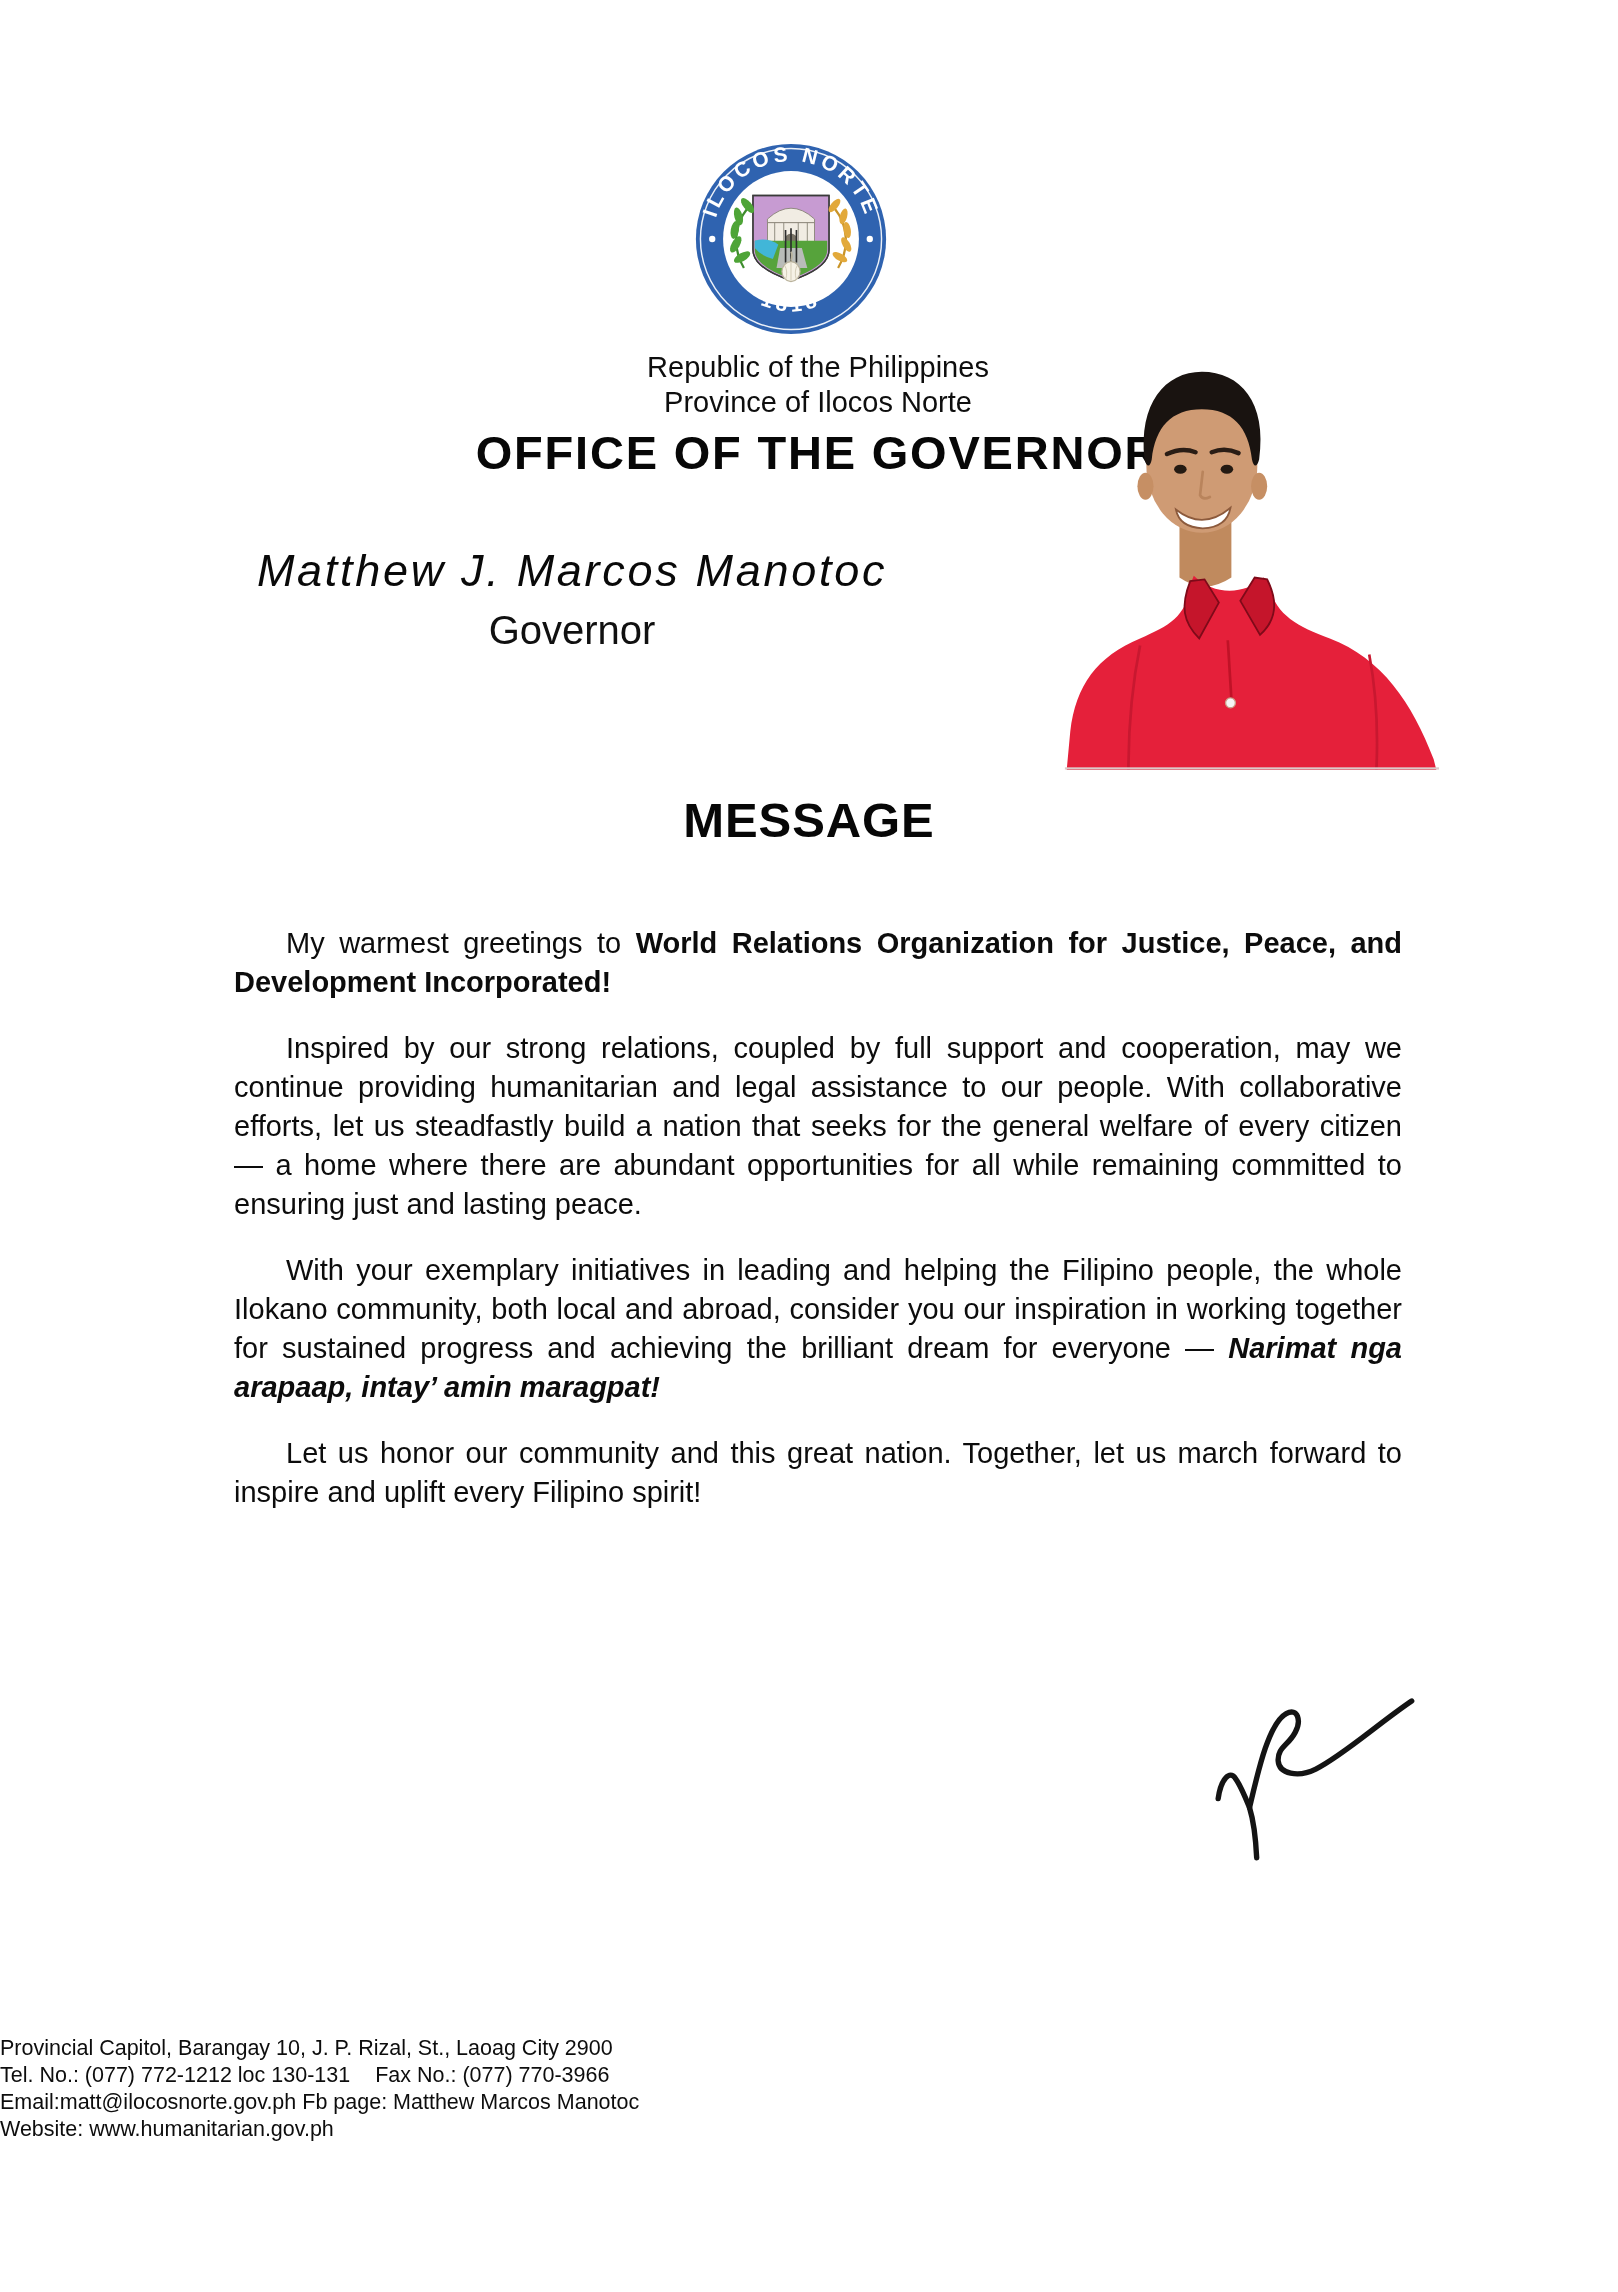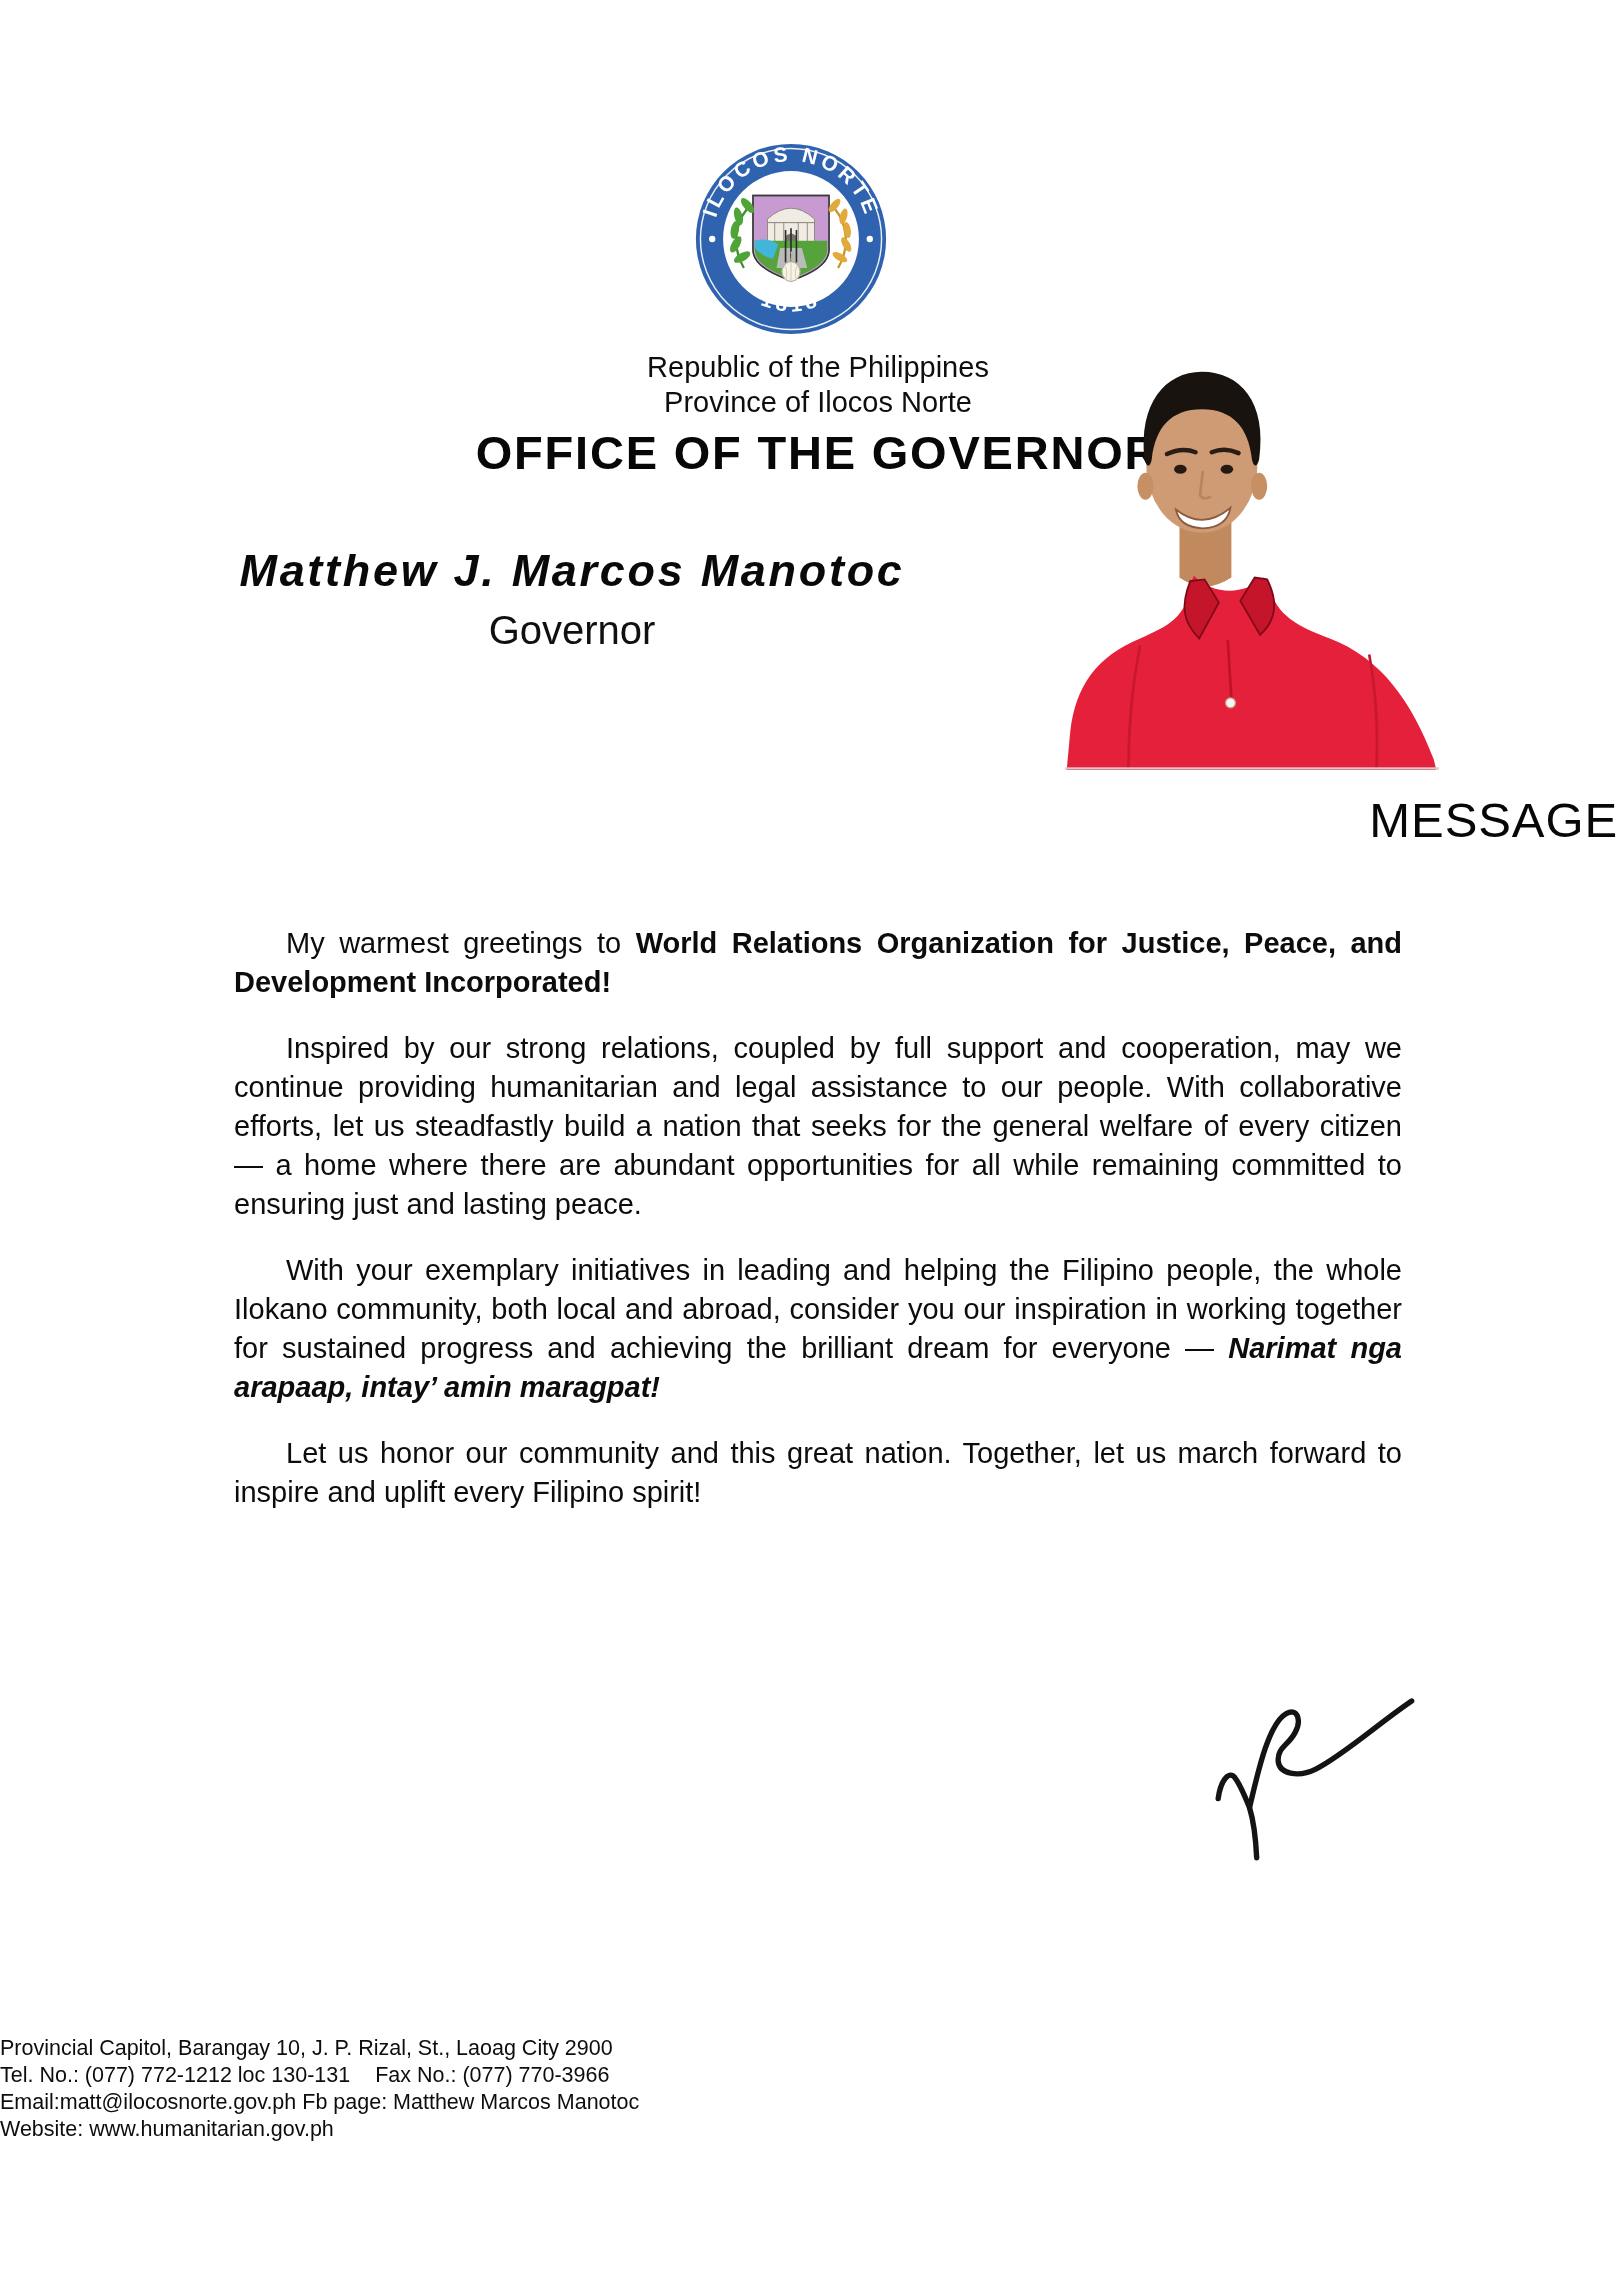--- a/index.html
+++ b/index.html
@@ -11,28 +11,28 @@
   .page{position:absolute;inset:0;overflow:hidden;}
 
   .seal{position:absolute;left:695px;top:143px;width:192px;height:192px;}
   .seal svg{display:block;width:100%;height:100%;}
 
   .letterhead{position:absolute;left:9px;top:350px;width:1618px;text-align:center;}
   .lh-line{font-size:29px;line-height:35px;color:#0e0e0e;}
   .lh-office{font-size:47px;font-weight:bold;letter-spacing:1.8px;margin-top:5.4px;color:#070707;}
 
   .name-block{position:absolute;left:218px;top:545px;width:708px;text-align:center;}
-  .gov-name{font-size:45px;font-weight:bold;font-style:italic;letter-spacing:2.7px;line-height:52px;color:#090909;}
+  .gov-name{font-size:45px;font-weight:normal;font-style:italic;letter-spacing:2.7px;line-height:52px;color:#090909;}
   .gov-title{font-size:40px;line-height:39px;margin-top:14.3px;color:#101010;}
 
   .photo{position:absolute;left:1061px;top:352px;width:390px;height:418px;}
   .photo svg{display:block;width:100%;height:100%;}
 
-  .message-heading{position:absolute;left:0;top:792px;width:1618px;margin:0;text-align:right;
-    font-size:49px;font-weight:normal;letter-spacing:0.9px;color:#070707;}
+  .message-heading{position:absolute;left:0;top:792px;width:1618px;margin:0;text-align:center;
+    font-size:49px;font-weight:bold;letter-spacing:0.9px;color:#070707;}
 
   .body-text{position:absolute;left:218px;top:924px;width:1184px;
     font-size:29px;line-height:39px;text-align:justify;color:#0c0c0c;}
   .body-text p{margin:0 0 27px 16px;text-indent:52px;}
   .body-text b{font-weight:bold;}
   .body-text .bi{font-weight:bold;font-style:italic;}
 
   .signature{position:absolute;left:1211px;top:1691px;width:215px;height:175px;}
   .signature svg{display:block;width:100%;height:100%;}
 

